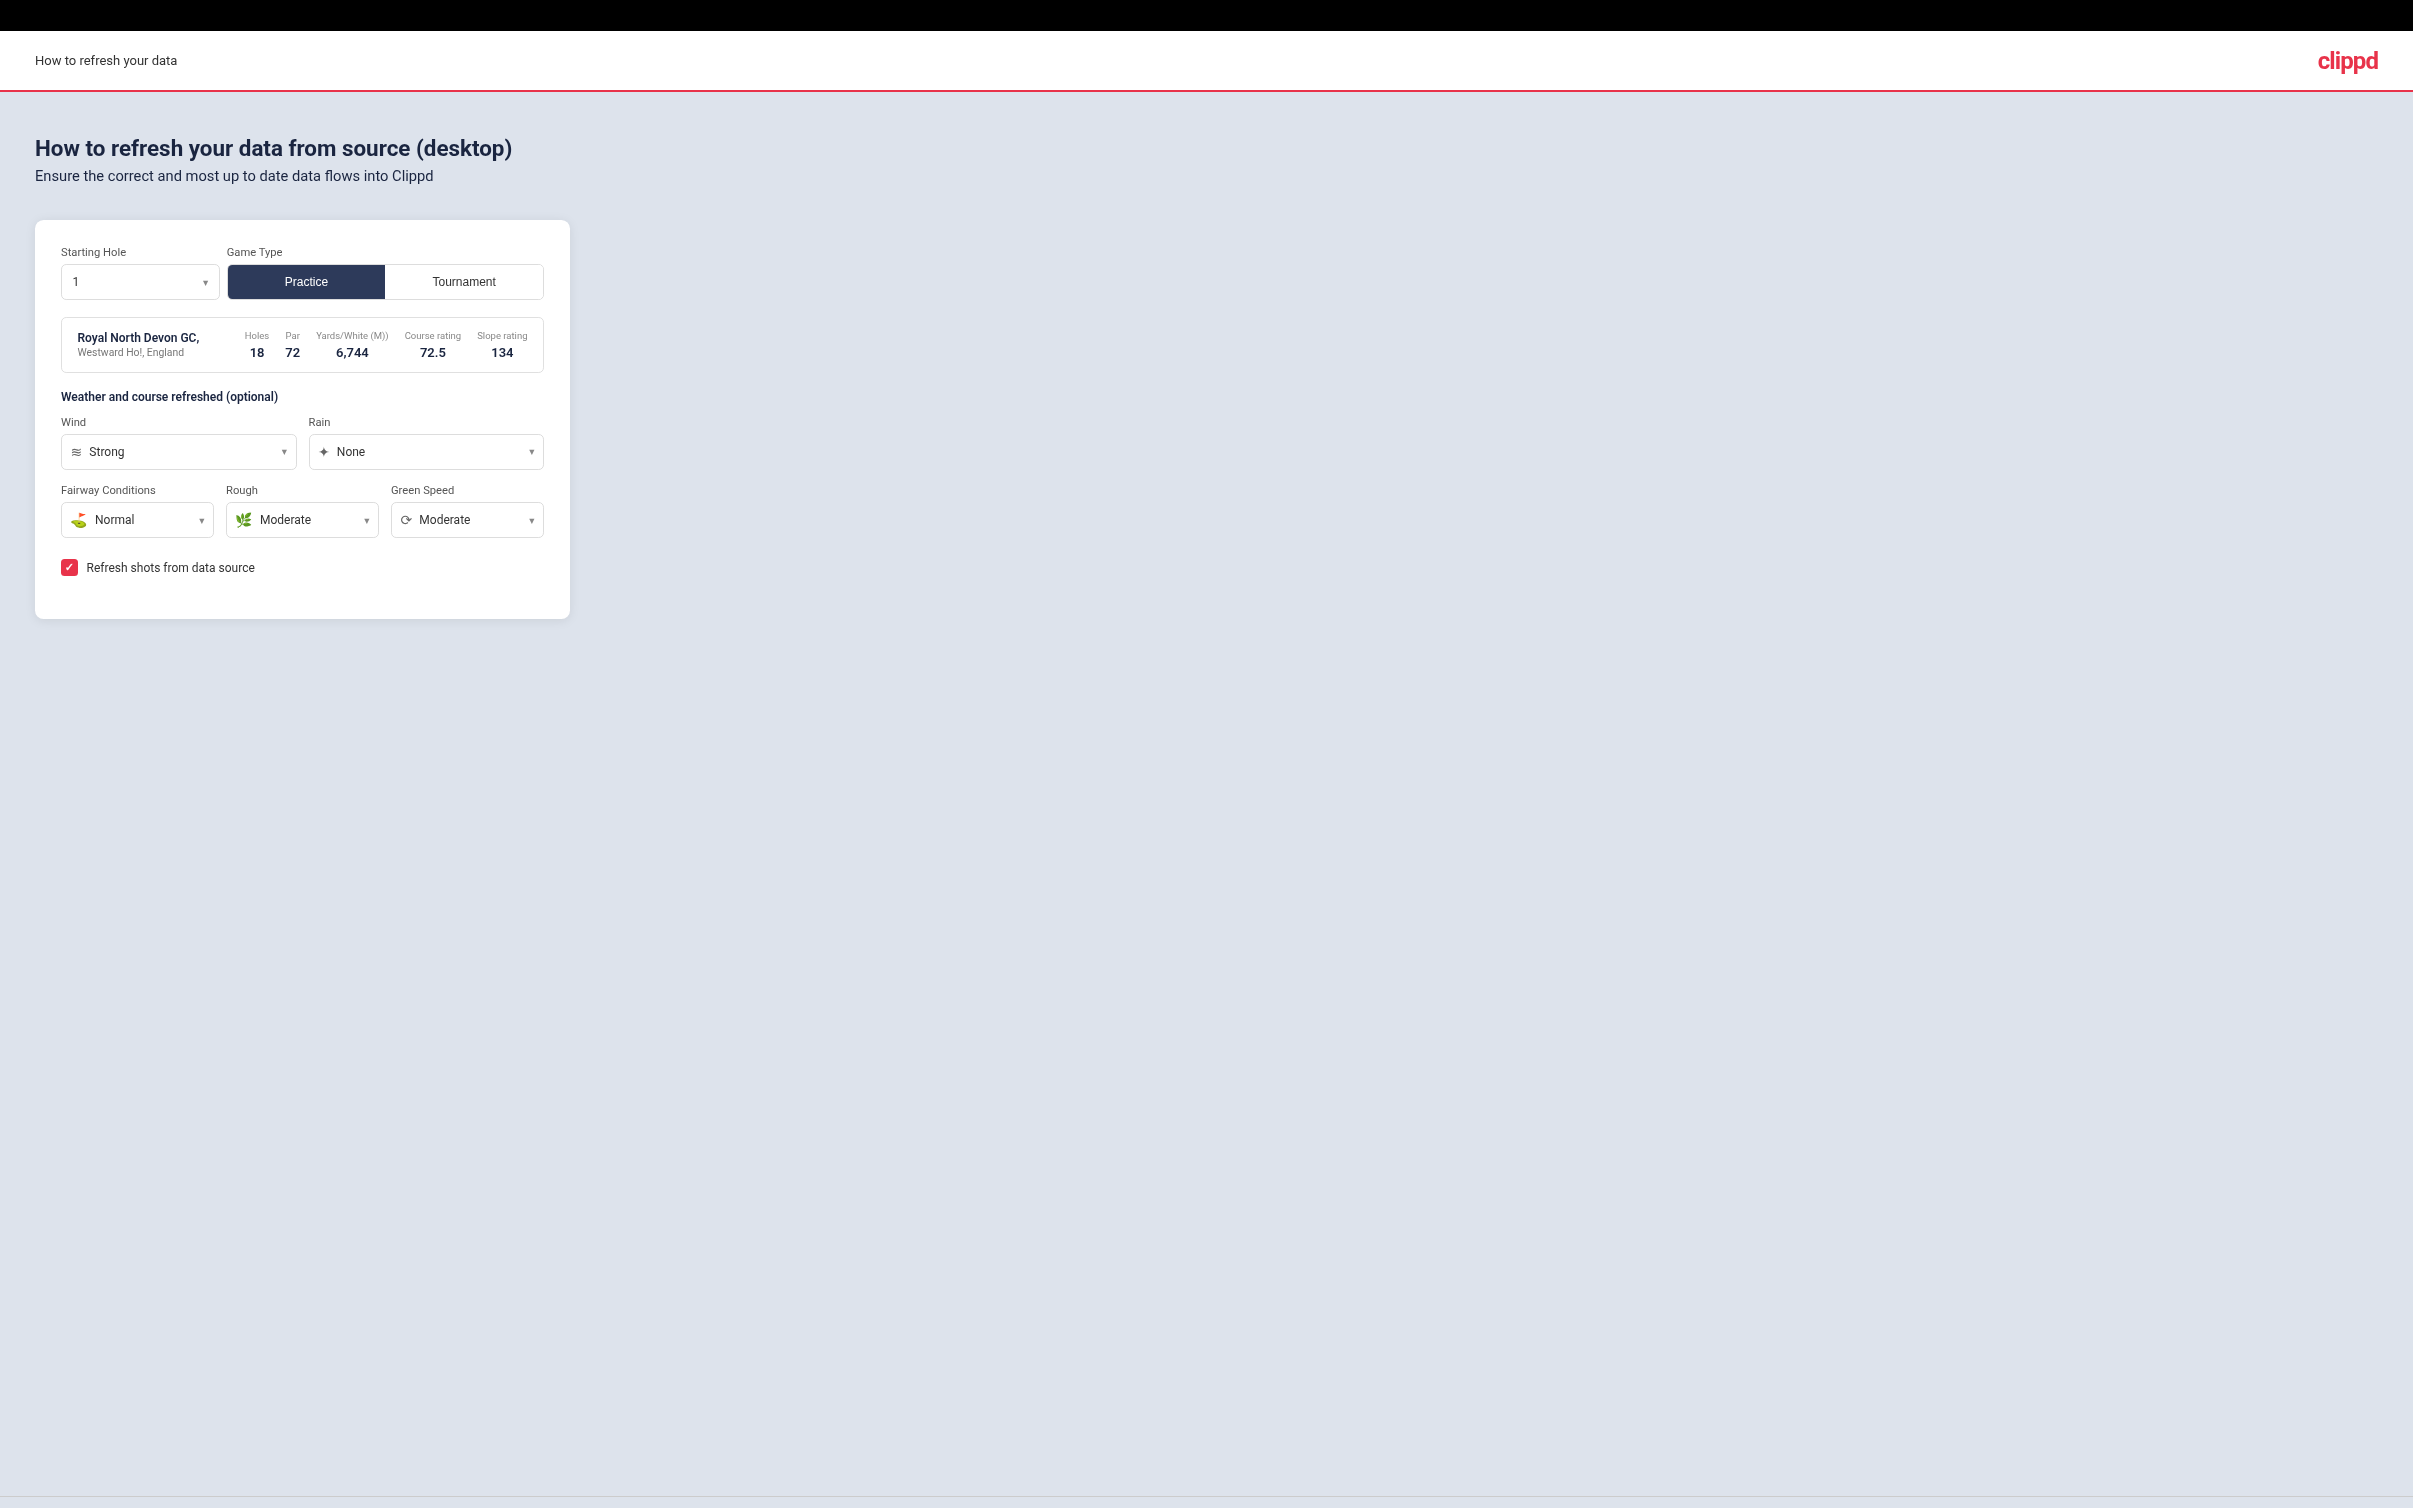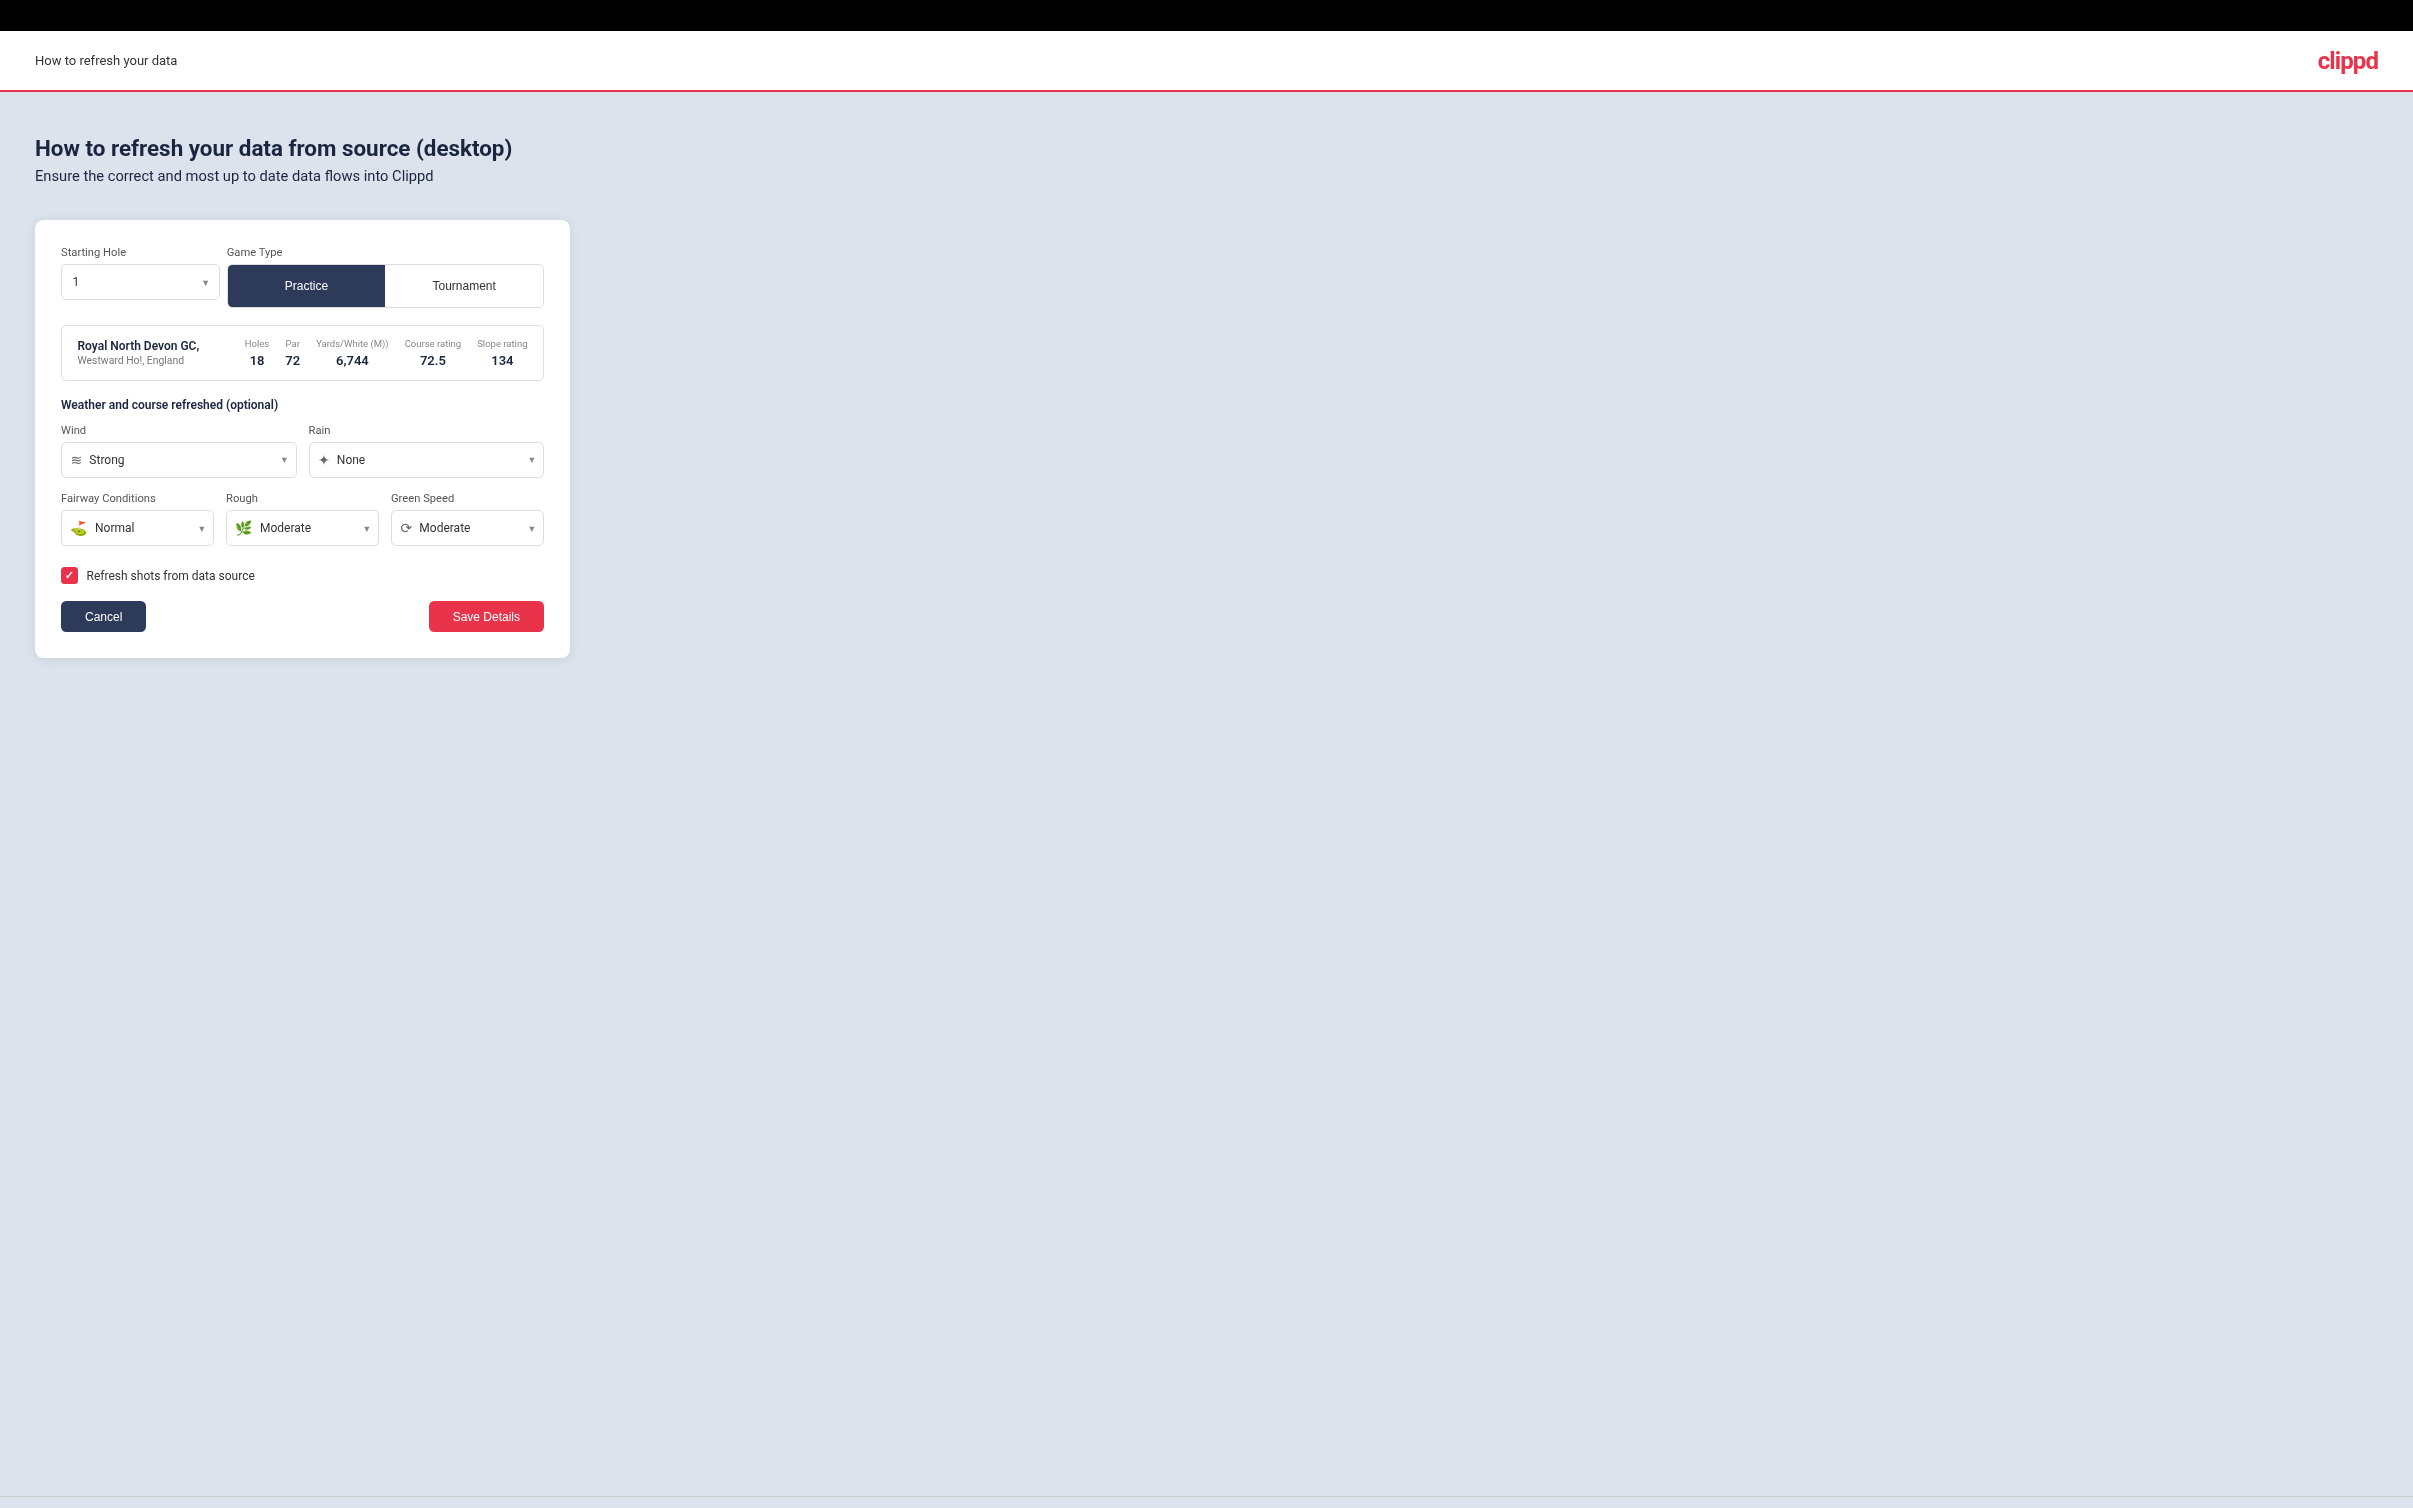--- a/index.html
+++ b/index.html
@@ -115,21 +115,21 @@
 
     .game-type-group {
       flex: 2;
     }
 
     .game-type-buttons {
       display: flex;
       border: 0.9px solid #ddd;
       border-radius: 5.2px;
       overflow: hidden;
-      height: 44px;
+      height: 36px;
     }
 
     .game-btn {
       flex: 1;
       display: flex;
       align-items: center;
       justify-content: center;
       font-size: 12px;
       font-weight: 500;
       cursor: pointer;
@@ -420,24 +420,20 @@
         </div>
       </div>
 
       <div class="checkbox-row">
         <div class="checkbox-custom">
           <span class="checkbox-checkmark">✓</span>
         </div>
         <label class="checkbox-label">Refresh shots from data source</label>
       </div>
 
-      <div class="button-row">
-        <button class="btn-cancel">Cancel</button>
-        <button class="btn-save">Save Details</button>
-      </div>
 
     </div>
 
   </div>
 </div>
 
 <div class="footer">
   
 </div>
 

